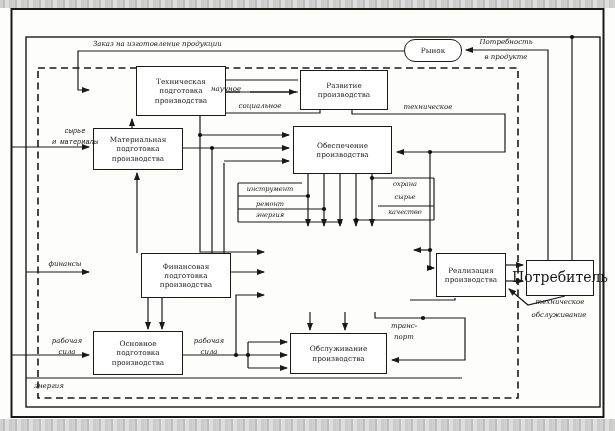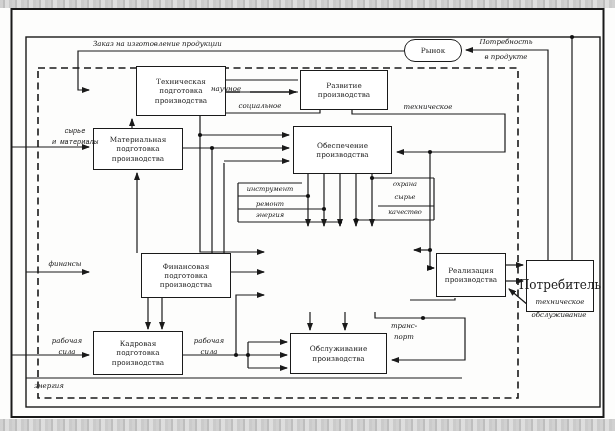--- a/index.html
+++ b/index.html
@@ -143,22 +143,22 @@
   <div class="box" style="left:93px;top:128px;width:90px;height:42px;">Материальная
 подготовка
 производства</div>
   <div class="box" style="left:293px;top:126px;width:99px;height:48px;">Обеспечение
 производства</div>
   <div class="box" style="left:93px;top:253px;width:90px;height:45px;margin-left:48px;">Финансовая
 подготовка
 производства</div>
   <div class="box" style="left:436px;top:253px;width:70px;height:44px;">Реализация
 производства</div>
-  <div class="box" style="left:526px;top:260px;width:68px;height:52px;font-size:12px;">Потребитель</div>
-  <div class="box" style="left:93px;top:331px;width:90px;height:44px;">Кадровая
+  <div class="box" style="left:526px;top:260px;width:68px;height:36px;font-size:14px;">Потребитель</div>
+  <div class="box" style="left:93px;top:331px;width:90px;height:44px;">Основное
 подготовка
 производства</div>
   <div class="box" style="left:290px;top:333px;width:97px;height:41px;">Обслуживание
 производства</div>
 
   <div class="flabel" style="left:93px;top:39px;width:160px;text-align:left;">Заказ на изготовление продукции</div>
   <div class="flabel" style="left:468px;top:37px;width:76px;">Потребность</div>
   <div class="flabel" style="left:468px;top:52px;width:76px;">в продукте</div>
   <div class="flabel" style="left:196px;top:84px;width:60px;">научное</div>
   <div class="flabel" style="left:228px;top:101px;width:64px;">социальное</div>

